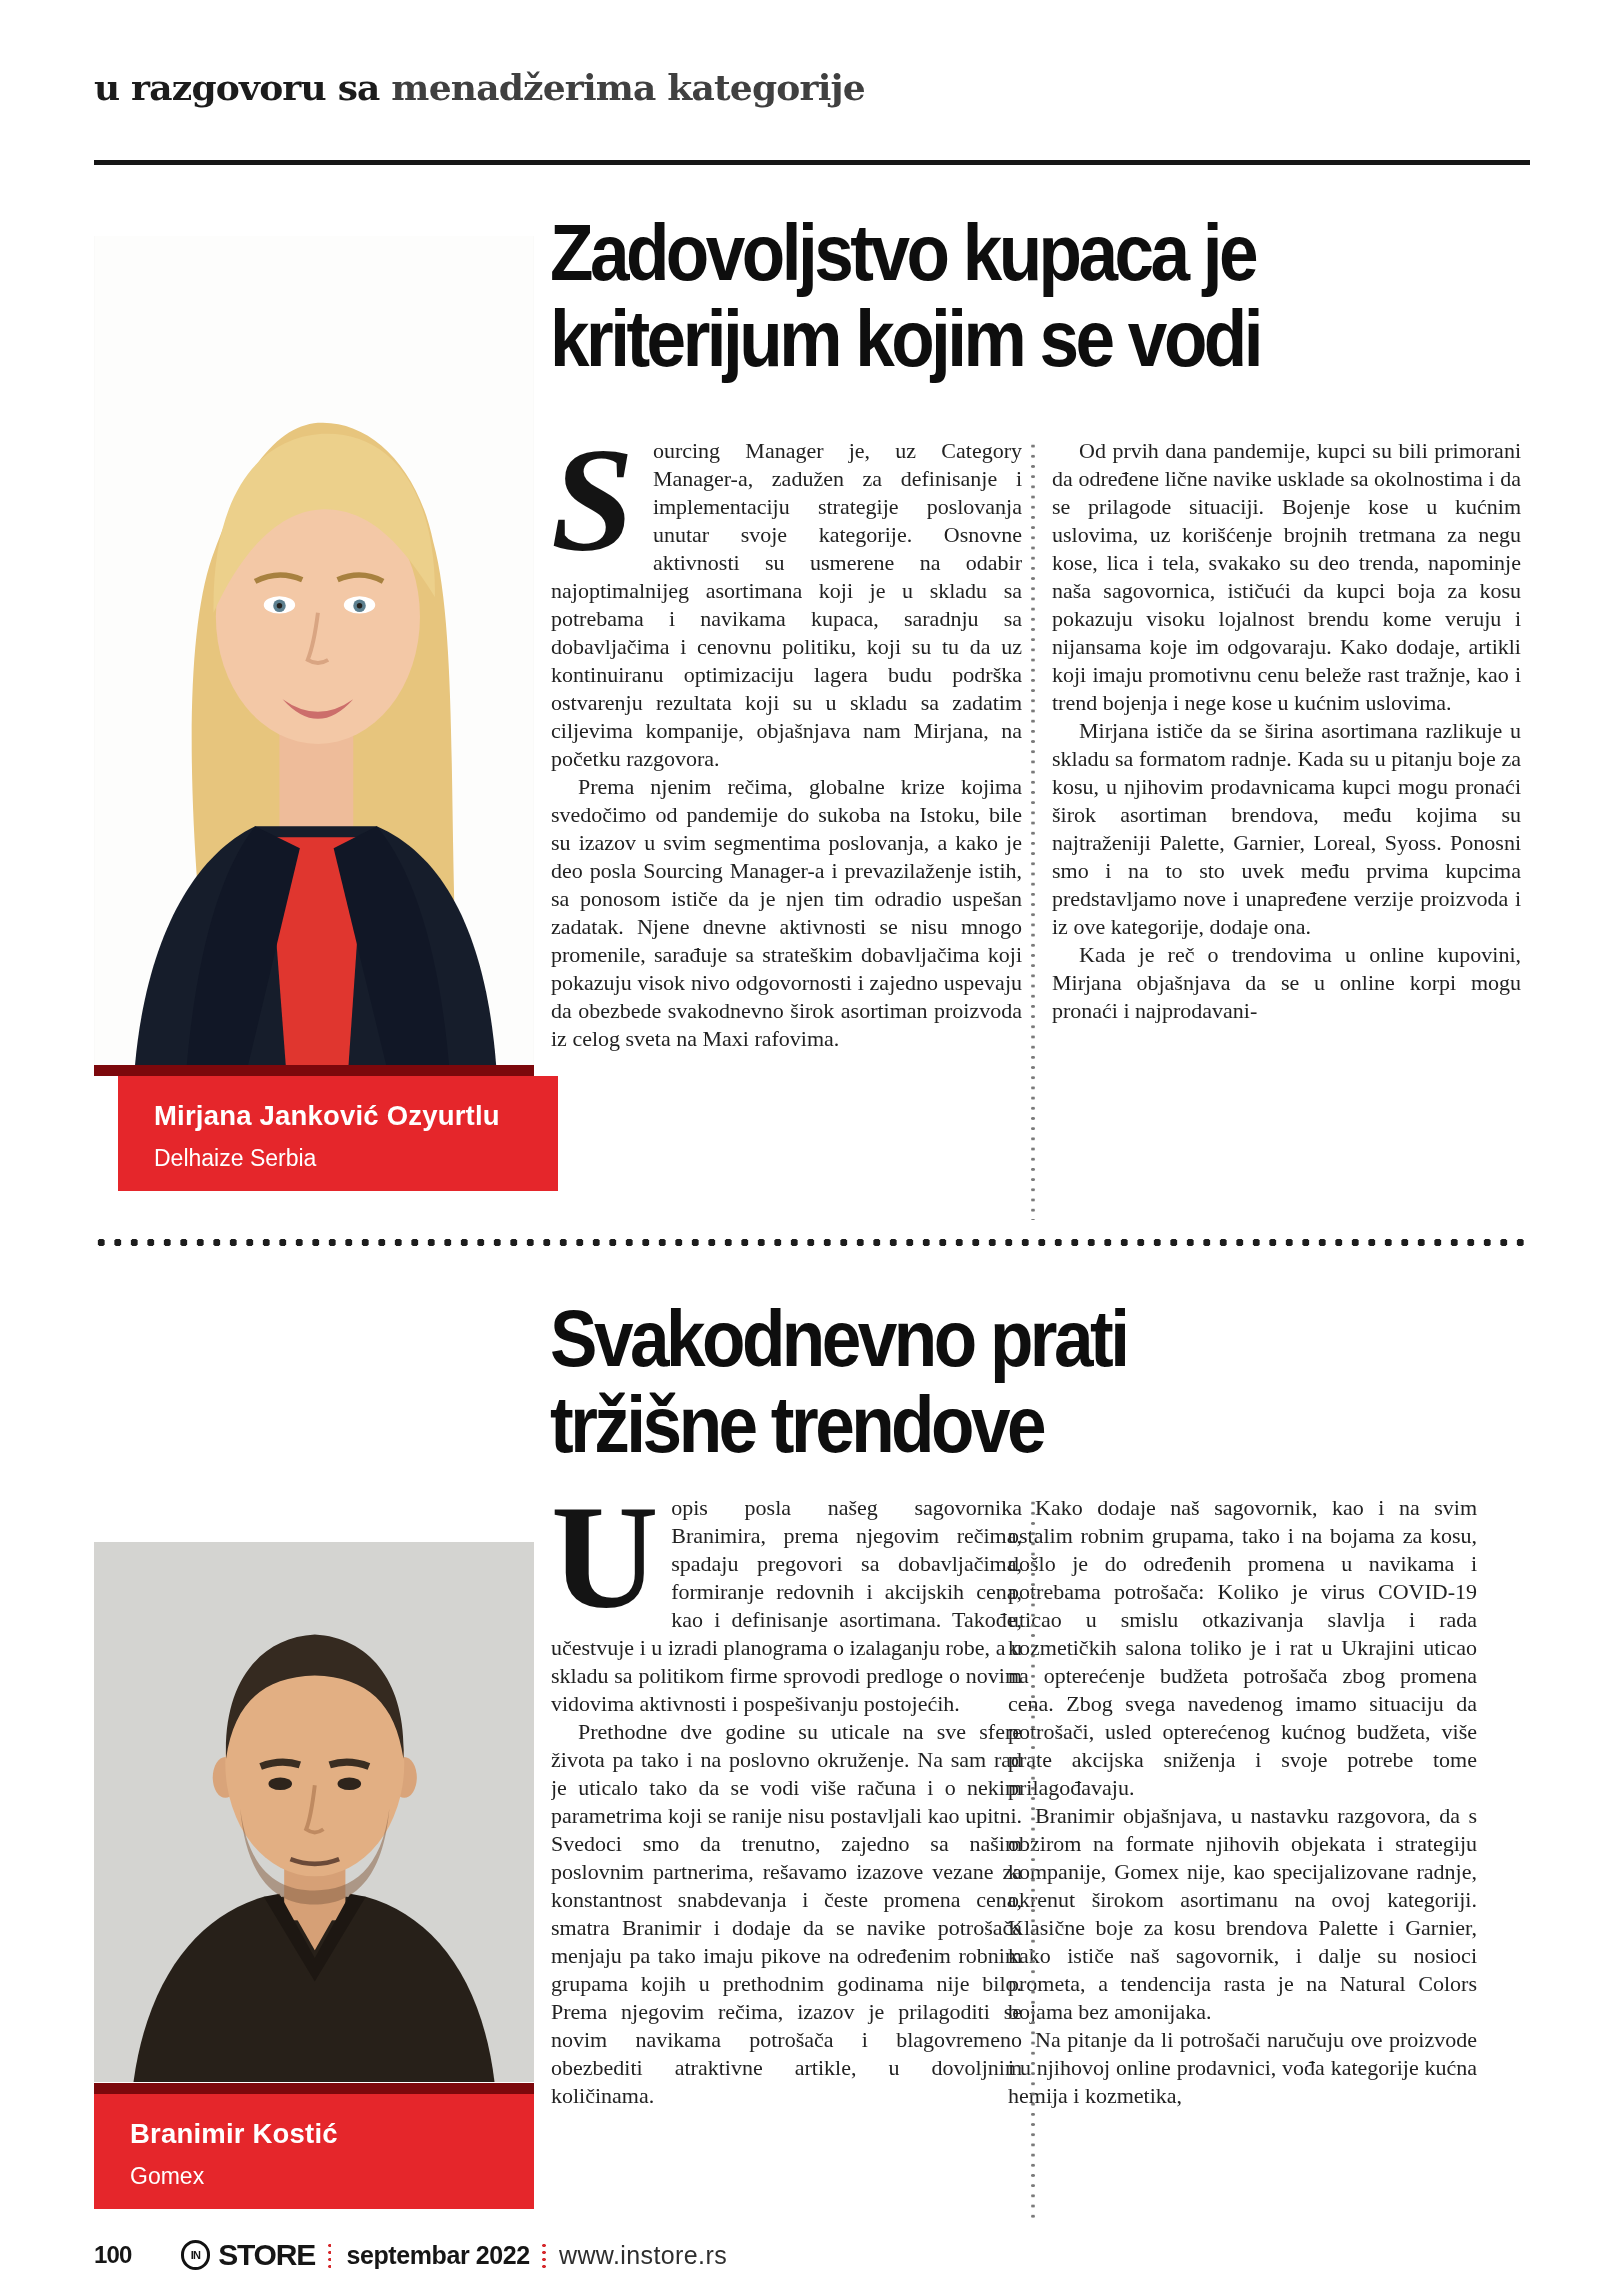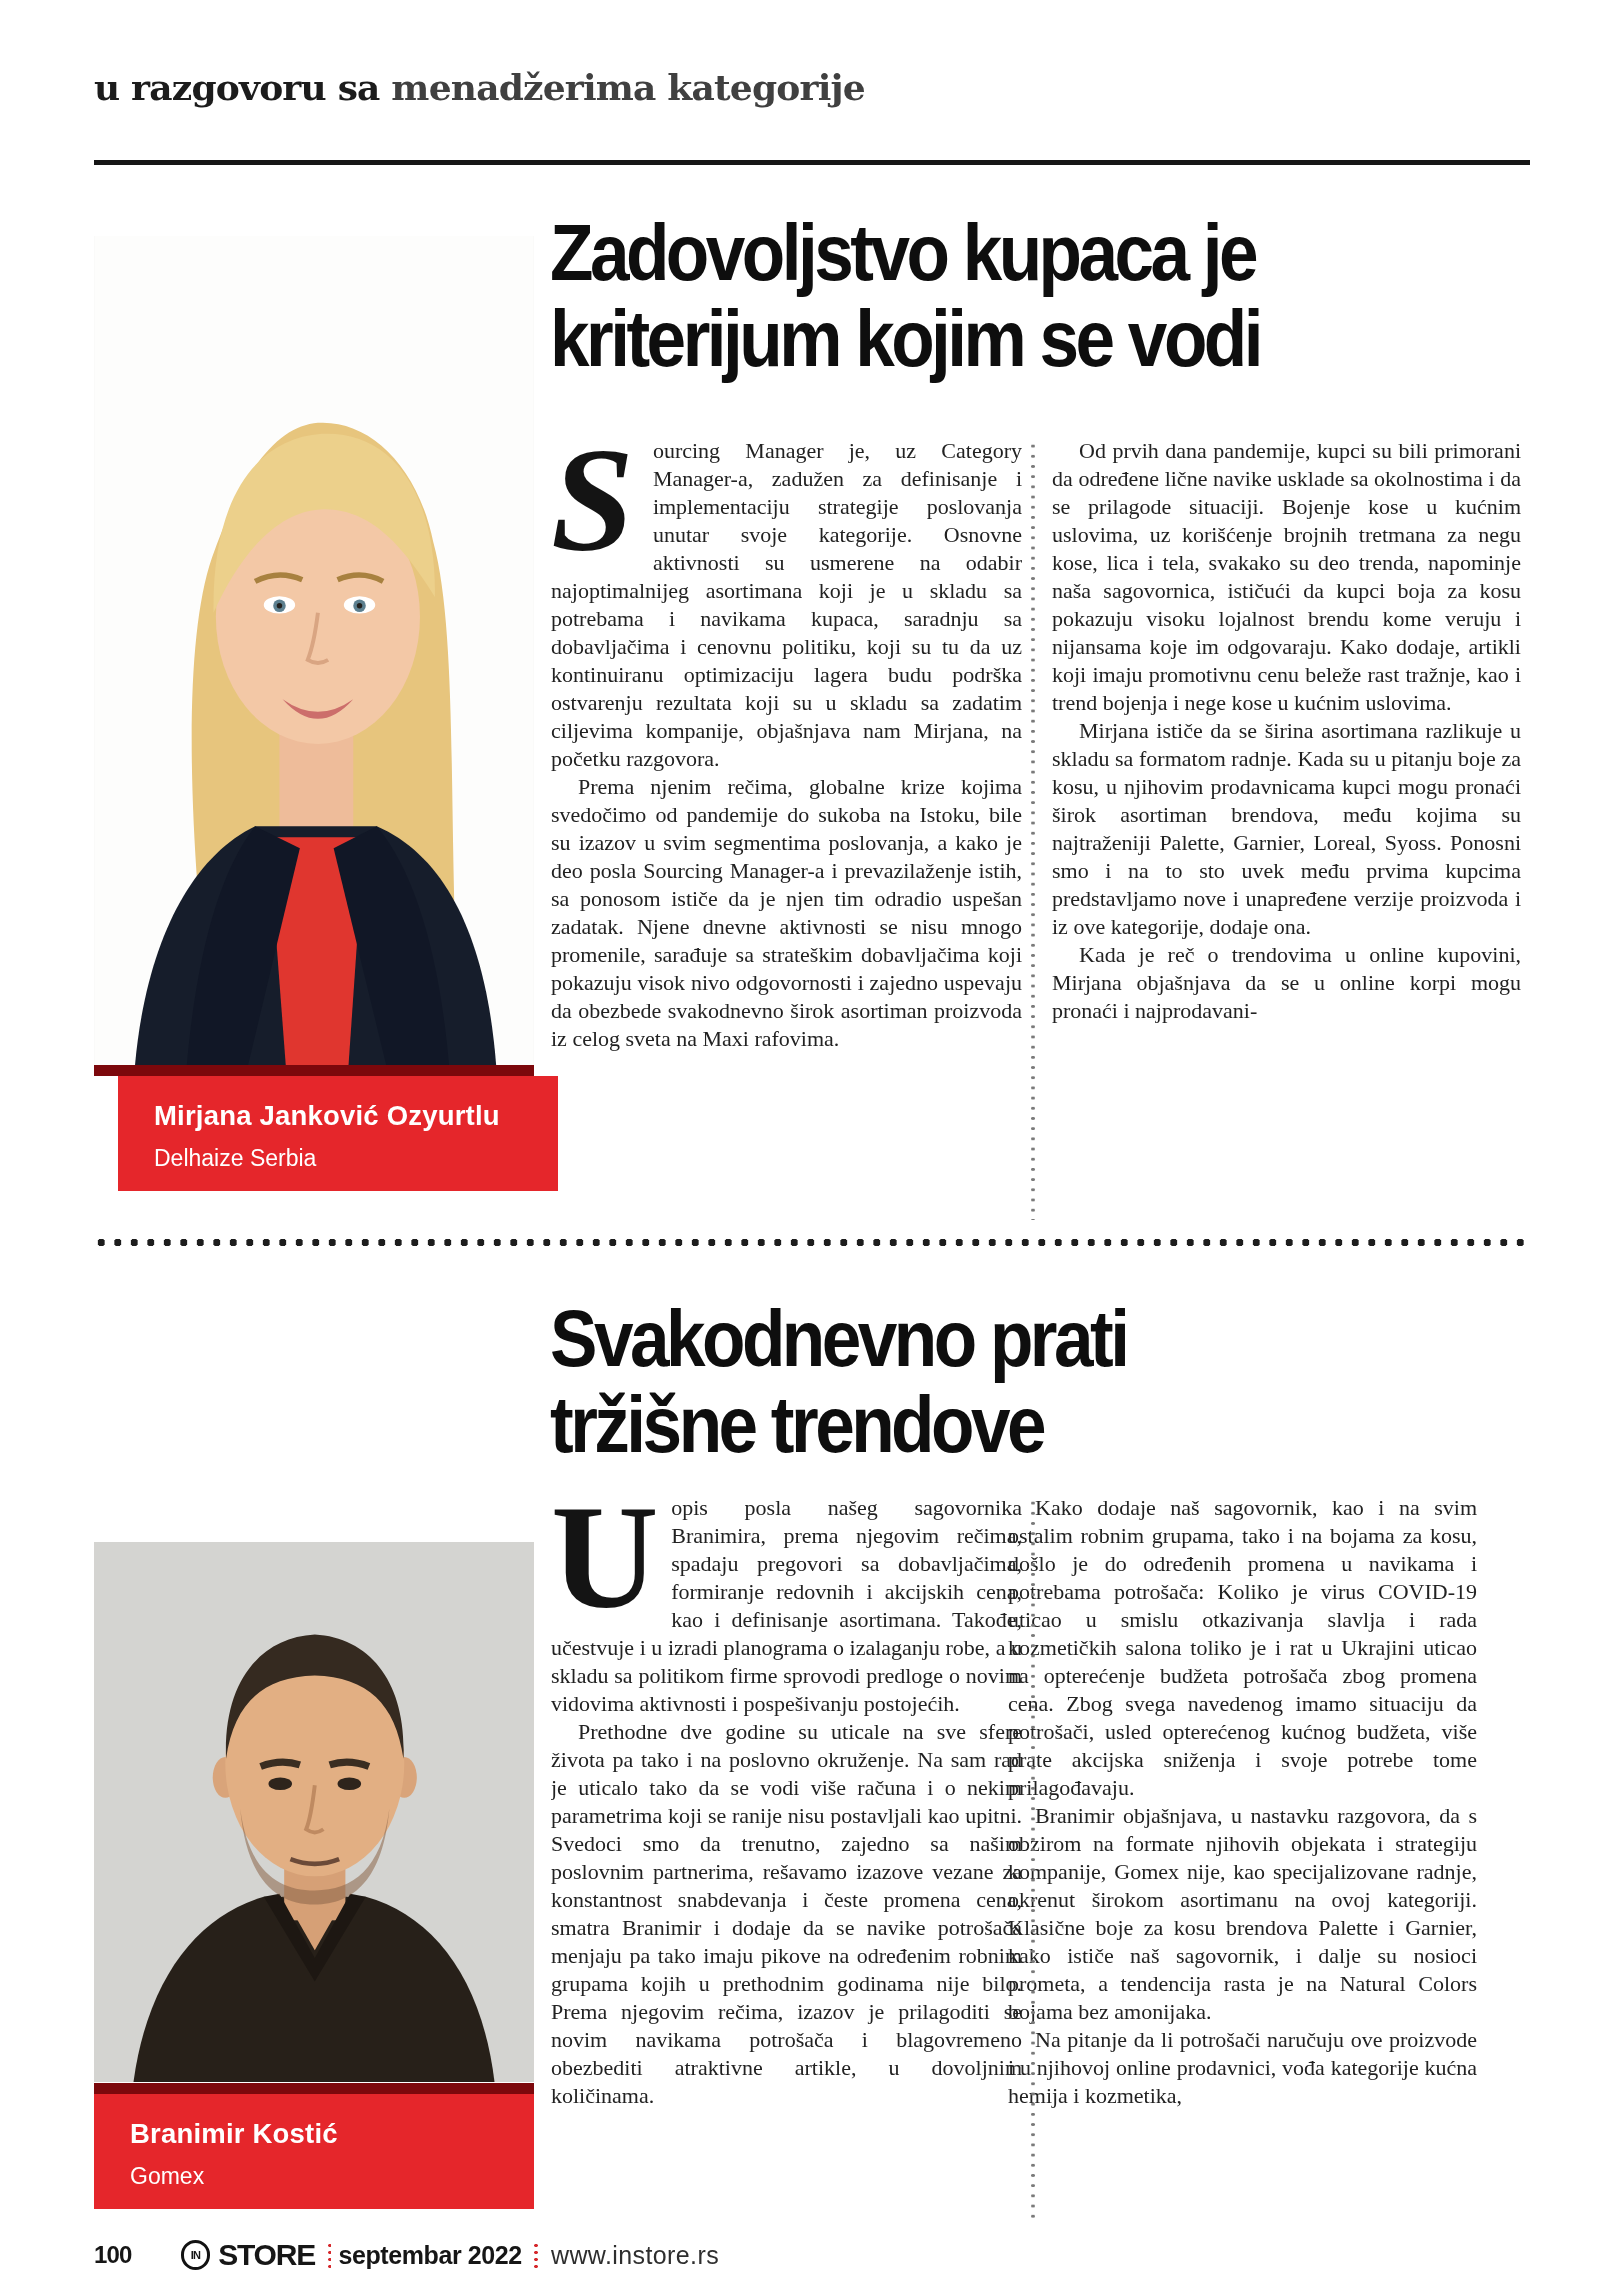--- a/index.html
+++ b/index.html
@@ -61,21 +61,21 @@
   .footer{left:94px;top:2238px;display:flex;align-items:center;
           font-family:"Liberation Sans",sans-serif;color:#161616;}
   .pageno{font-size:24px;font-weight:700;letter-spacing:-0.8px;}
   .logo-circle{margin-left:49px;width:23.6px;height:23.6px;border:3.1px solid #121212;border-radius:50%;
                display:flex;align-items:center;justify-content:center;
                font-size:11px;font-weight:700;letter-spacing:-0.8px;}
   .store{margin-left:7.9px;font-size:30px;font-weight:700;letter-spacing:-1.2px;}
   .fsep{margin-left:12.6px;width:3.9px;height:27px;
         background-image:radial-gradient(circle,#d6282c 1.6px,transparent 1.9px);
         background-size:3.9px 7px;background-repeat:repeat-y;}
-  .issue{margin-left:7px;font-size:25px;font-weight:700;letter-spacing:-0.4px;}
+  .issue{margin-left:15px;font-size:25px;font-weight:700;letter-spacing:-0.4px;}
   .url{margin-left:12.6px;font-size:25px;font-weight:400;color:#2e2e2e;letter-spacing:0.4px;text-align:center;}
 </style>
 </head>
 <body>
 
 <div class="page">
 
   <div class="abs kicker">
     <span>u razgovoru sa </span><span class="red">menadžerima kategorije</span>
   </div>

